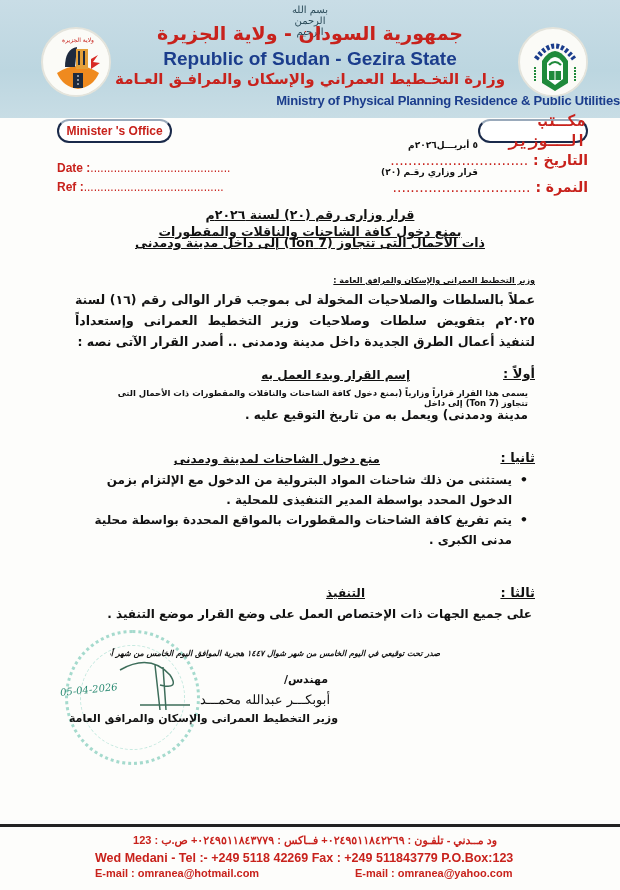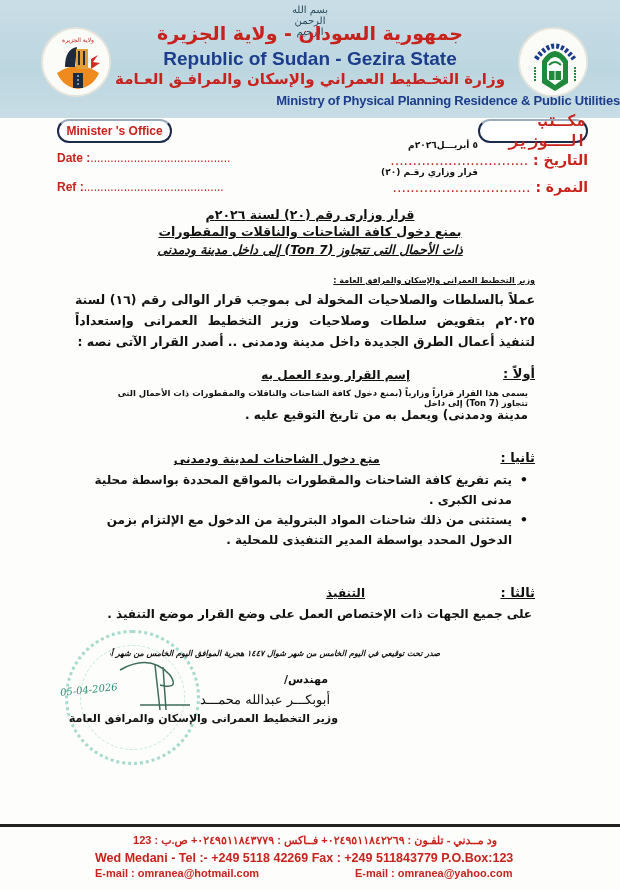--- a/index.html
+++ b/index.html
@@ -100,55 +100,55 @@
       <rect x="29" y="42" width="12" height="9" fill="#1f8a3b"></rect>
       <line x1="35" y1="42" x2="35" y2="51" stroke="#fff" stroke-width="1"></line>
       <path d="M15 38 L15 52 M55 38 L55 52" stroke="#1f8a3b" stroke-width="2" stroke-dasharray="2,1"></path>
     </svg>
   </div>
 </div>
 
 <div class="pill pill-en">Minister 's Office</div>
 <div class="pill pill-ar">مكـتب الــوزير</div>
 
-<div class="field-en" style="top:151px;">
+<div class="field-en" style="top:161px;">
   <span>Date :</span><span class="dots">..........................................</span>
 </div>
 <div class="field-en" style="top:180px;">
   <span>Ref :</span><span class="dots">..........................................</span>
 </div>
 
 <div class="field-ar" style="top:152px;">
   <span>التاريخ :</span>
   <span class="dots">...............................</span>
   <span class="val">٥ أبريـــل٢٠٢٦م</span>
 </div>
 <div class="field-ar" style="top:179px;">
   <span>النمرة :</span>
   <span class="dots">...............................</span>
   <span class="val">قرار وزاري رقـم (٢٠)</span>
 </div>
 
 <div class="title" style="top:207px;">قرار وزارى رقم (٢٠) لسنة ٢٠٢٦م</div>
 <div class="title" style="top:224px;">بمنع دخول كافة الشاحنات والناقلات والمقطورات</div>
-<div class="title" style="top:242px;font-style:italic;">ذات الأحمال التى تتجاوز (7 Ton) إلى داخل مدينة ودمدنى</div>
+<div class="title" style="top:235px;">ذات الأحمال التى تتجاوز (7 Ton) إلى داخل مدينة ودمدنى</div>
 
 <div class="rtl small-head">وزير التخطيط العمرانى والإسكان والمرافق العامة :</div>
 <div class="rtl para">عملاً بالسلطات والصلاحيات المخولة لى بموجب قرار الوالى رقم (١٦) لسنة ٢٠٢٥م بتفويض سلطات وصلاحيات وزير التخطيط العمرانى وإستعداداً لتنفيذ أعمال الطرق الجديدة داخل مدينة ودمدنى .. أصدر القرار الآتى نصه :</div>
 
 <div class="rtl sec-label" style="right:85px; top:366px;">أولاً :</div>
 <div class="rtl sec-title" style="right:210px; top:368px;">إسم القرار وبدء العمل به</div>
 <div class="rtl body-small" style="right:92px; left:90px; top:388px;">يسمى هذا القرار قراراً وزارياً (بمنع دخول كافة الشاحنات والناقلات والمقطورات ذات الأحمال التى تتجاوز (7 Ton) إلى داخل</div>
 <div class="rtl body-text" style="right:92px; left:90px; top:408px;">مدينة ودمدنى) ويعمل به من تاريخ التوقيع عليه .</div>
 
 <div class="rtl sec-label" style="right:85px; top:450px;">ثانيا :</div>
 <div class="rtl sec-title" style="right:240px; top:452px;">منع دخول الشاحنات لمدينة ودمدنى</div>
 <ul class="rtl bullets" style="right:90px; left:75px; top:470px;">
+  <li>يستثنى من ذلك شاحنات المواد البترولية من الدخول مع الإلتزام بزمن الدخول المحدد بواسطة المدير التنفيذى للمحلية .</li>
   <li>يتم تفريغ كافة الشاحنات والمقطورات بالمواقع المحددة بواسطة محلية مدنى الكبرى .</li>
-  <li>يستثنى من ذلك شاحنات المواد البترولية من الدخول مع الإلتزام بزمن الدخول المحدد بواسطة المدير التنفيذى للمحلية .</li>
 </ul>
 
 <div class="rtl sec-label" style="right:85px; top:585px;">ثالثا :</div>
 <div class="rtl sec-title" style="right:255px; top:586px;">التنفيذ</div>
 <div class="rtl body-text" style="right:88px; left:80px; top:607px;">على جميع الجهات ذات الإختصاص العمل على وضع القرار موضع التنفيذ .</div>
 
 <div class="stamp"></div>
 <div class="stamp-inner"></div>
 <svg style="position:absolute; left:100px; top:655px;" width="130" height="60">
   <path d="M20 15 Q50 -2 70 20 Q80 35 60 30 M55 10 L60 55 M63 12 L66 55 M40 50 L90 50" fill="none" stroke="#3d6d5a" stroke-width="1.5"></path>

